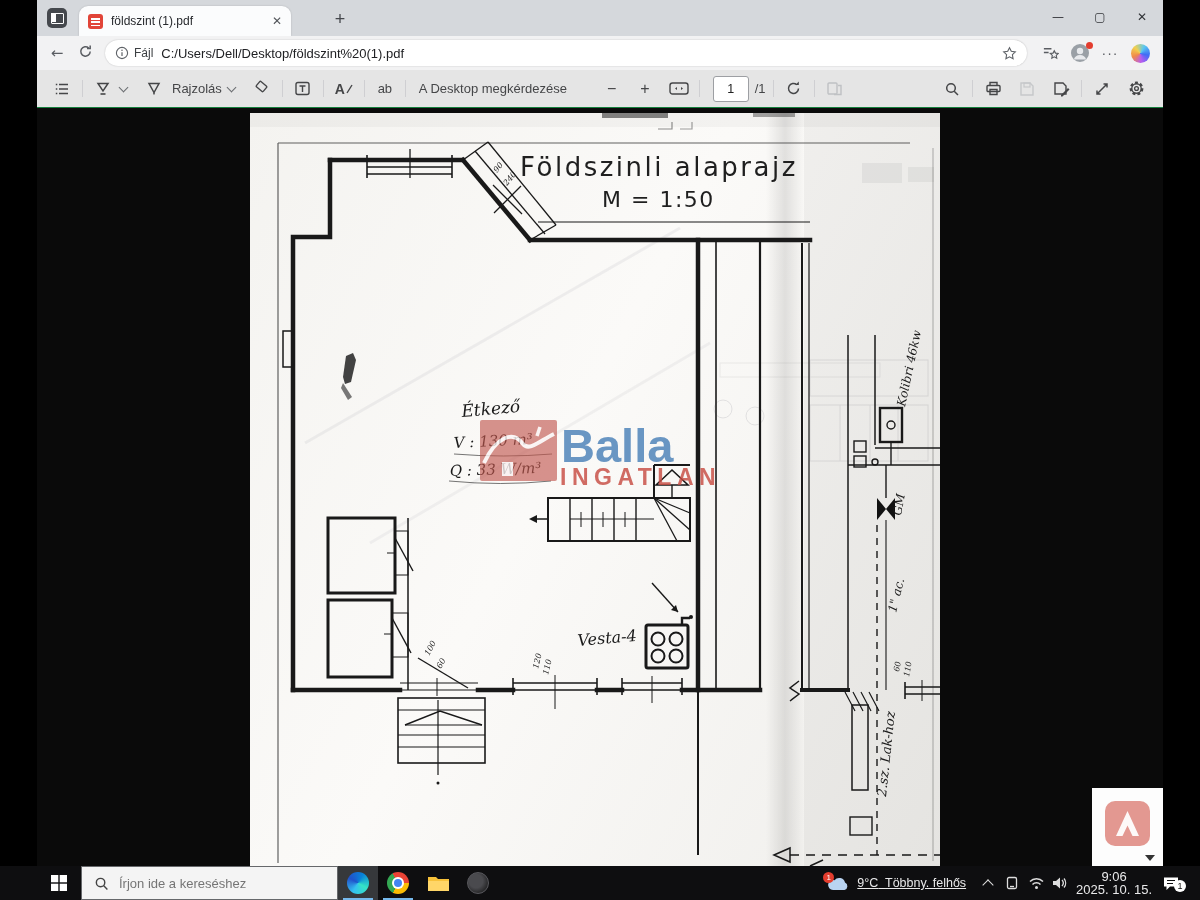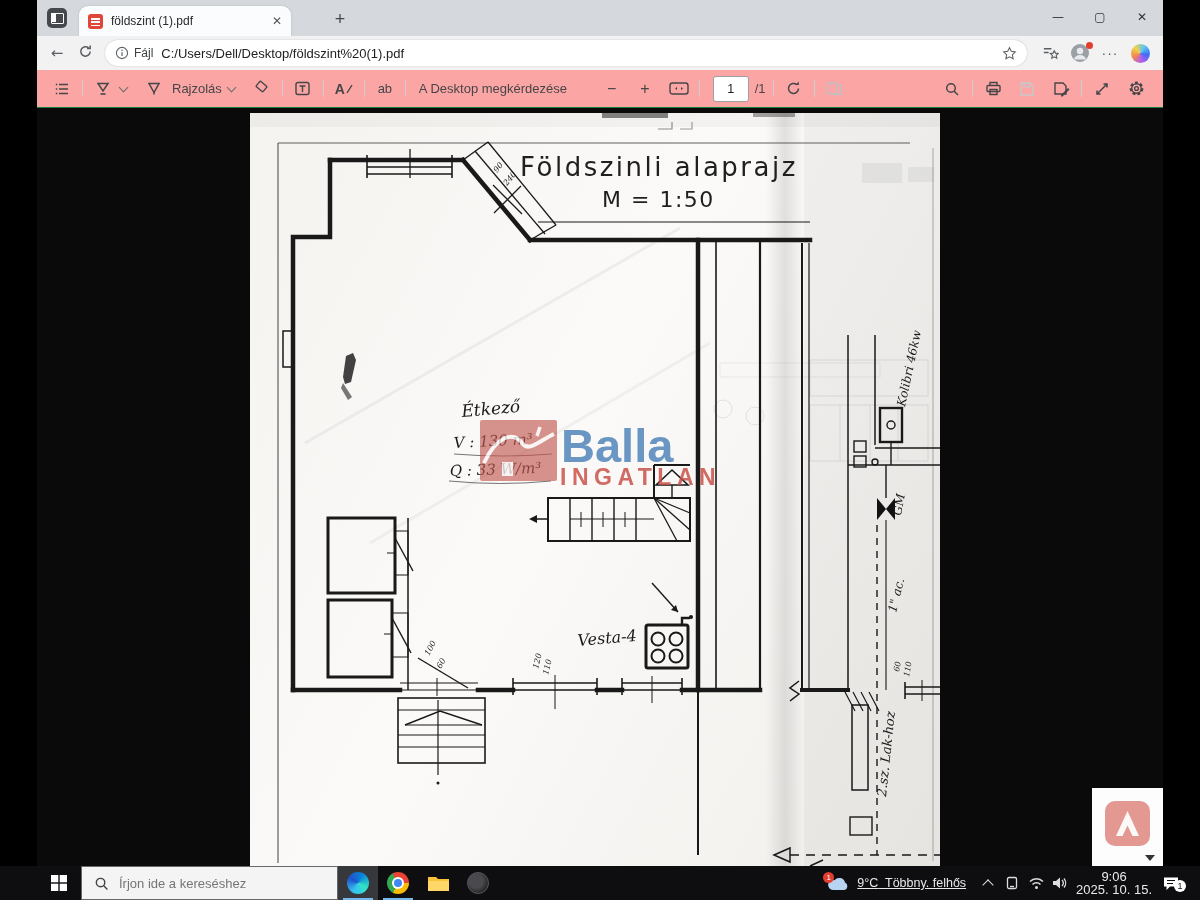--- a/index.html
+++ b/index.html
@@ -23,21 +23,21 @@
   .wctrl{position:absolute;top:0;height:36px;width:42px;text-align:center;line-height:34px;color:#303236;font-size:12px;font-family:"DejaVu Sans",sans-serif;}
   
   .addrrow{position:absolute;left:0;top:36px;width:100%;height:34px;background:#f2f2f3;display:flex;align-items:center;}
   .navic{width:28px;text-align:center;color:#5a5d62;font-size:15px;flex:none;font-family:"DejaVu Sans",sans-serif;}
   .urlpill{flex:1;height:26px;background:#fff;border-radius:14px;margin:0 8px 0 6px;display:flex;align-items:center;
            padding:0 10px;box-shadow:0 0 1.5px rgba(0,0,0,.25);}
   .filelabel{font-size:12px;color:#3c4043;margin:0 8px 0 5px;}
   .urltext{font-size:13px;color:#202124;flex:1;white-space:nowrap;overflow:hidden;}
   .addric{width:30px;flex:none;display:flex;justify-content:center;align-items:center;height:30px;}
   
-  .pdfbar{position:absolute;left:0;top:70px;width:100%;height:37px;background:#fca5a5;border-bottom:6px solid #15803d;
+  .pdfbar{position:absolute;left:0;top:70px;width:100%;height:37px;background:#e5e5e5;border-bottom:6px solid #15803d;
           display:flex;align-items:center;color:#454648;font-size:13px;}
   .tbi{height:26px;min-width:26px;display:flex;align-items:center;justify-content:center;flex:none;}
   .tbsep{width:1px;height:17px;background:#cfcfd2;margin:0 7px;flex:none;}
   .chev{width:6px;height:6px;border-right:1.4px solid #6a6d71;border-bottom:1.4px solid #6a6d71;transform:rotate(45deg);display:inline-block;margin:0 4px 2px 4px;}
   .pagebox{width:30px;height:22px;background:#fff;border:1px solid #9d9fa3;border-radius:3px;text-align:center;font-size:12.5px;color:#222;margin:0 6px;}
   
   .viewer{position:absolute;left:0;top:108px;width:100%;height:758px;background:#0a0a0a;}
   .page{position:absolute;left:213px;top:5px;width:690px;height:753px;background:linear-gradient(118deg,#f4f3f0 0%,#fbfaf8 45%,#efeeeb 100%);}
   .acropanel{position:absolute;right:0px;bottom:0px;width:71px;height:78px;background:#fdfdfd;}
   .acroicon{position:absolute;left:13px;top:13px;width:45px;height:45px;border-radius:10px;background:#dd8077;opacity:.8;}

